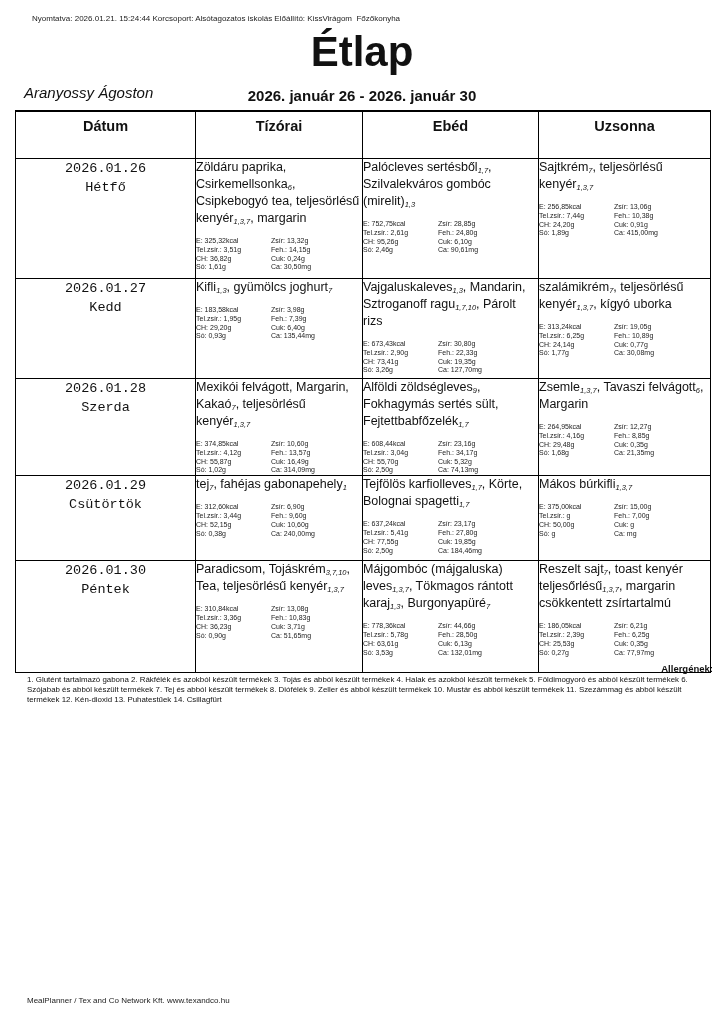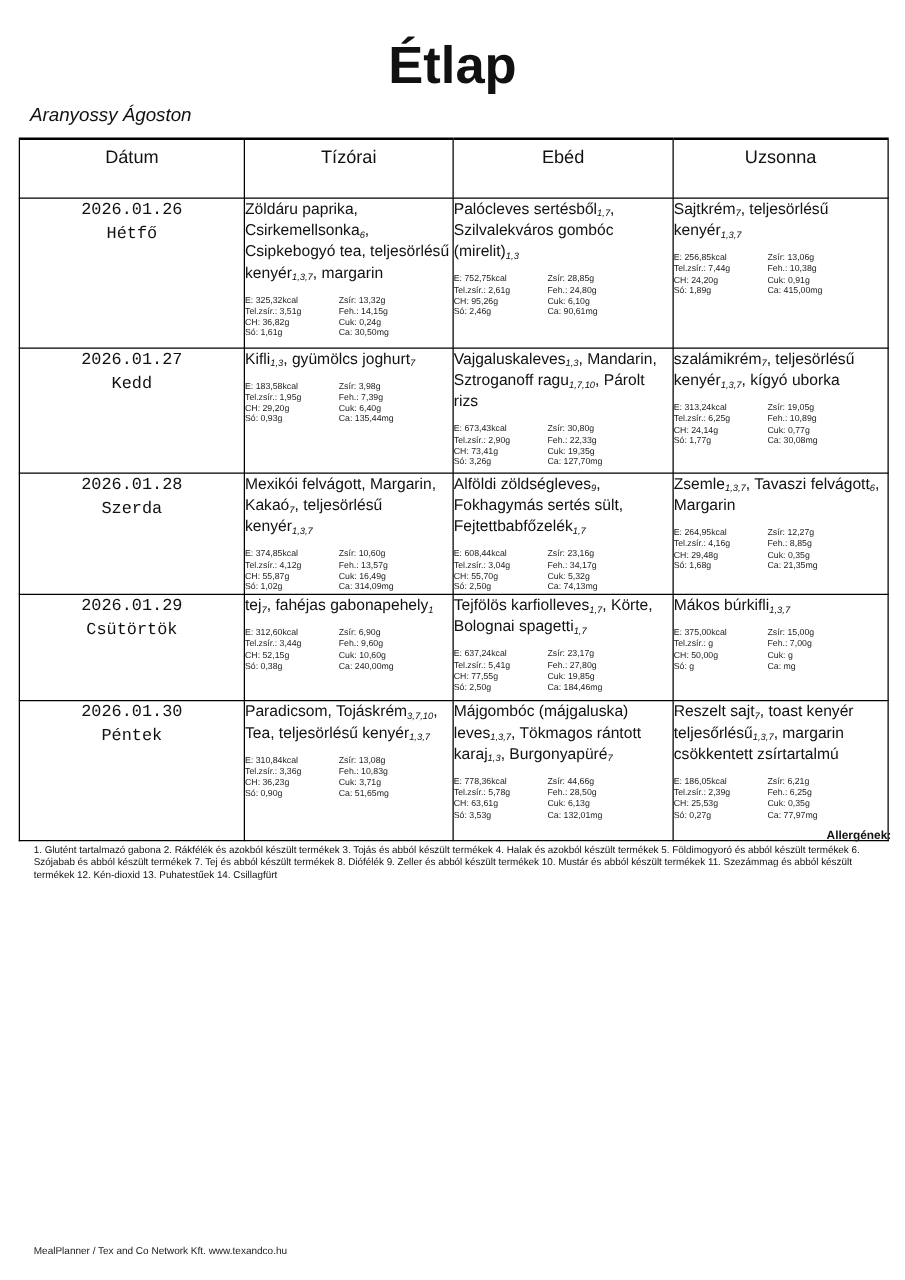--- a/index.html
+++ b/index.html
@@ -4,37 +4,39 @@
 <style>
   html,body{margin:0;padding:0;background:#fff;}
   body{width:724px;height:1024px;position:relative;font-family:"Liberation Sans",sans-serif;color:#111;-webkit-font-smoothing:antialiased;}
   .page{position:absolute;inset:0;background:#fff;}
   .print-line{position:absolute;top:14px;left:32px;font-size:8px;color:#222;white-space:pre;}
   .doc-title{position:absolute;top:28px;left:0;width:724px;text-align:center;font-size:42px;font-weight:bold;margin:0;letter-spacing:0;}
   .person-name{position:absolute;top:84px;left:24px;font-size:15px;font-style:italic;}
   .date-range{position:absolute;top:87px;left:0;width:724px;text-align:center;font-size:15px;font-weight:bold;}
   table.menu-table{position:absolute;top:110px;left:15px;width:695px;border-collapse:collapse;table-layout:fixed;}
   table.menu-table th,table.menu-table td{border:1px solid #000;vertical-align:top;padding:0;}
-  table.menu-table th{border-top:2px solid #000;height:40px;font-size:14.5px;font-weight:normal;text-align:center;padding-top:6px;}
+  table.menu-table th{border-top:2px solid #000;height:40px;font-size:14.5px;font-weight:bold;text-align:center;padding-top:6px;}
   td.date-cell{text-align:center;font-size:13.5px;line-height:19px;padding-top:6px;font-family:Liberation Mono, monospace;}
   td.meal-cell{padding:5px 6px 4px 6px;}
   .meal-title{font-size:12.5px;line-height:17px;}
   .meal-title sub{font-size:7.5px;vertical-align:-2px;line-height:0;font-style:italic;}
   .nutrition{display:grid;grid-template-columns:75px 1fr;margin-top:10px;font-size:7px;line-height:8.8px;color:#222;}
   .allergens{position:absolute;top:663px;left:15px;width:698px;}
   .allergens-title{font-size:9.5px;font-weight:bold;line-height:11px;text-align:right;}
   .allergens-text{font-size:7.9px;line-height:9.8px;margin-top:1px;margin-left:12px;}
   .footer-line{position:absolute;top:996px;left:27px;font-size:8px;color:#222;}
 </style>
 </head>
 <body>
 
 <div class="page">
+  <div class="print-line">Nyomtatva: 2026.01.21. 15:24:44 Korcsoport: Alsótagozatos iskolás Előállító: KissVirágom  Főzőkonyha</div>
   <h1 class="doc-title">Étlap</h1>
   <div class="person-name">Aranyossy Ágoston</div>
+  <div class="date-range">2026. január 26 - 2026. január 30</div>
 
   <table class="menu-table">
     <colgroup>
       <col style="width:180px">
         <col style="width:167px">
         <col style="width:176px">
         <col style="width:172px">
     </colgroup>
     <thead>
       <tr id="head-row">

